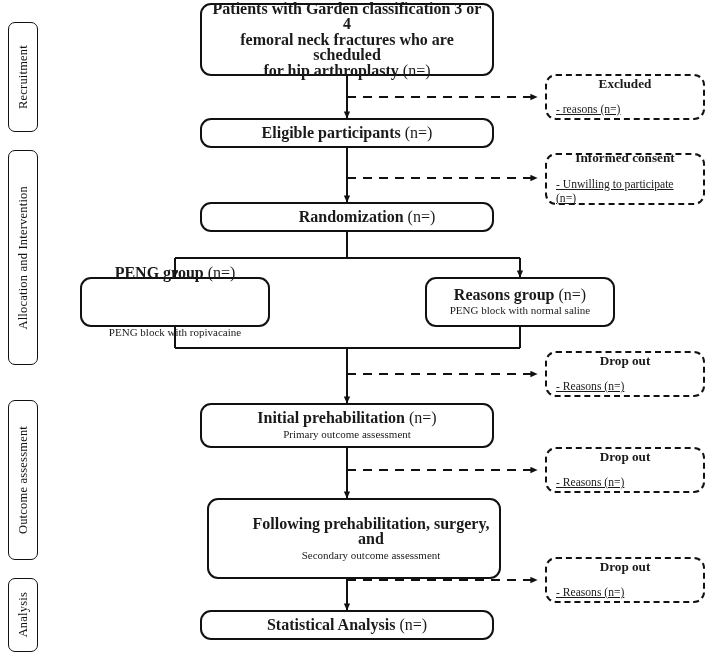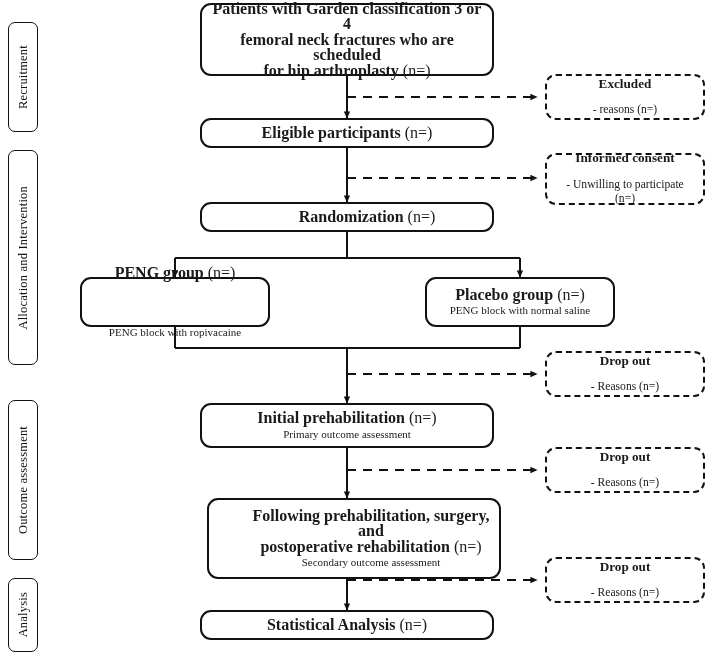--- a/index.html
+++ b/index.html
@@ -90,21 +90,22 @@
   .aside .ah {
     font-weight: bold;
     font-size: 13.2px;
     line-height: 15.5px;
     text-align: center;
   }
   .aside .ab {
     font-weight: normal;
     font-size: 11.6px;
     line-height: 14.5px;
-    text-align: center;
+    text-align: left;
+    text-decoration: underline;
   }
 </style>
 </head>
 <body>
 
 <div id="canvas">
 
   <svg id="wires" viewBox="0 0 710 659" width="710" height="659">
     <defs>
       <marker id="arw" markerWidth="9" markerHeight="9" refX="6.6" refY="3.2" orient="auto" markerUnits="userSpaceOnUse">
@@ -167,32 +168,31 @@
   <div class="node" style="left:200px; top:202px; width:294px; height:30px;padding-left:48px;">
     <div class="t1"><span>Randomization </span><span class="reg">(n=)</span></div>
   </div>
 
   <div class="node" style="left:80px; top:277px; width:190px; height:50px;gap:44px;">
     <div class="t1"><span>PENG group </span><span class="reg">(n=)</span></div>
     <div class="t2">PENG block with ropivacaine</div>
   </div>
 
   <div class="node" style="left:425px; top:277px; width:190px; height:50px;">
-    <div class="t1"><span>Placebo group </span><span class="reg">(n=)</span></div>
+    <div class="t1"><span>Reasons group </span><span class="reg">(n=)</span></div>
     <div class="t2">PENG block with normal saline</div>
   </div>
 
   <div class="node" style="left:200px; top:403px; width:294px; height:45px;">
     <div class="t1"><span>Initial prehabilitation </span><span class="reg">(n=)</span></div>
     <div class="t2">Primary outcome assessment</div>
   </div>
 
   <div class="node" style="left:207px; top:498px; width:294px; height:81px;padding-left:42px;">
     <div class="t1">Following prehabilitation, surgery, and</div>
-    <div class="t1"><span>postoperative rehabilitation </span><span class="reg">(n=)</span></div>
     <div class="t2">Secondary outcome assessment</div>
   </div>
 
   <div class="node" style="left:200px; top:610px; width:294px; height:30px;">
     <div class="t1"><span>Statistical Analysis </span><span class="reg">(n=)</span></div>
   </div>
 
   <div class="aside" style="left:545px; top:74px; width:160px; height:46px;">
     <div class="ah">Excluded</div>
     <div class="ab">- reasons (n=)</div>

